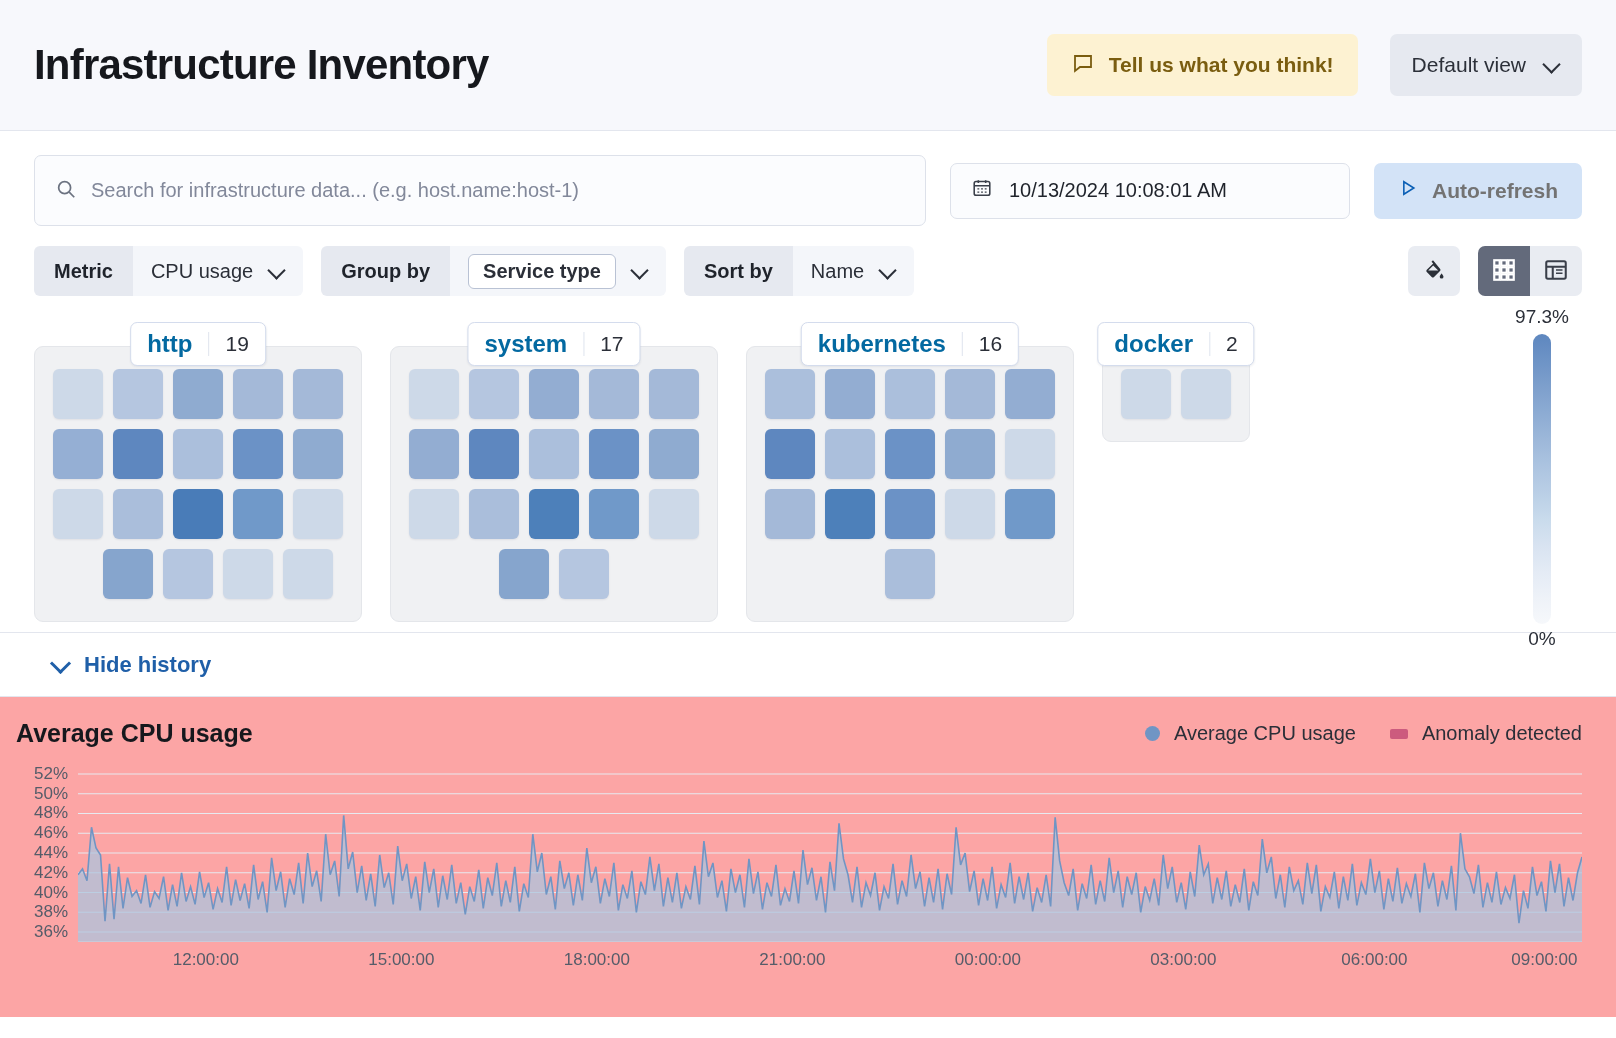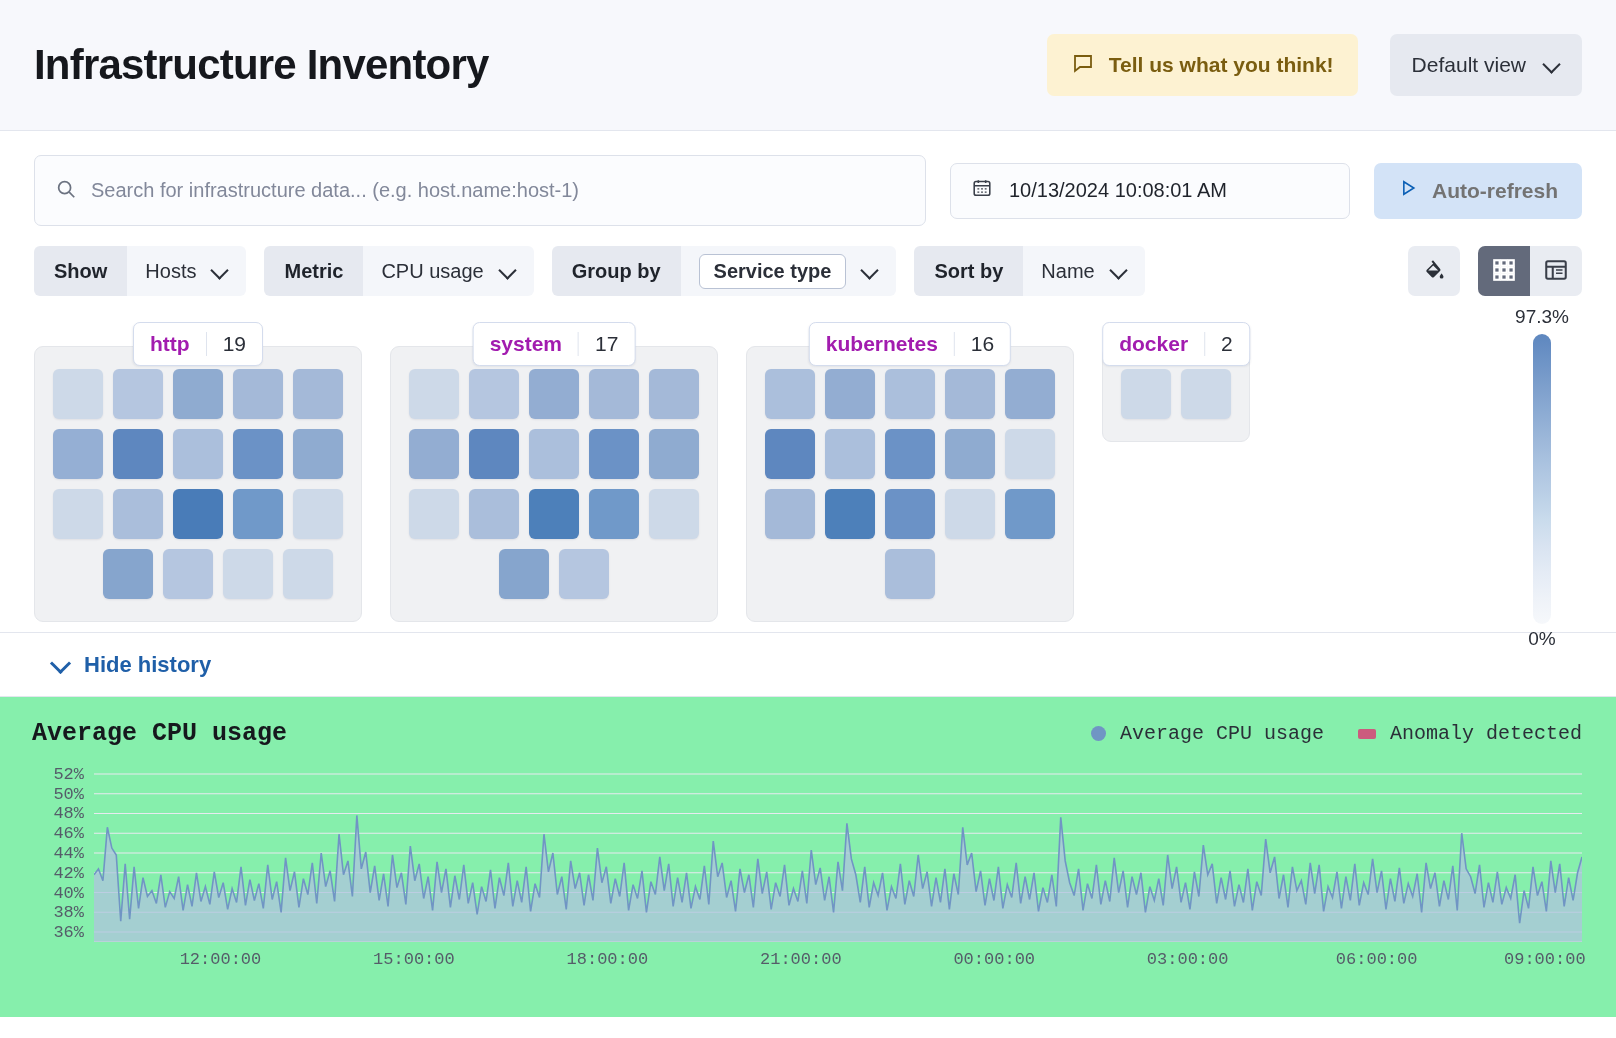--- a/index.html
+++ b/index.html
@@ -122,21 +122,21 @@
   .groups { display:flex; gap: 28px; align-items: flex-start; }
   .group { position: relative; padding-top: 24px; }
   .group-badge {
     position:absolute; top:0; left: 50%; transform: translateX(-50%);
     display:flex; align-items:center; z-index: 3;
     background:#fff; border:1px solid #d4dced; border-radius: 7px;
     height: 44px; box-shadow: 0 1px 2px rgba(20,30,60,.06);
     white-space: nowrap;
   }
   .group-badge .gname {
-    color:#a21caf; font-size: 21px; font-weight:700;
+    color:#0369a1; font-size: 24px; font-weight:700;
     padding: 0 16px;
   }
   .group-badge .gcount {
     color:#2b2f38; font-size: 21px;
     padding: 0 16px; border-left: 1px solid #dfe4ee;
   }
   .group-body {
     background:#f0f1f3; border: 1px solid #e4e6ea; border-radius: 9px;
     padding: 22px 18px; min-width: 130px;
   }
@@ -171,21 +171,21 @@
   }
   .chev-blue { width:18px; height:18px; position:relative; }
   .chev-blue::after {
     content:""; position:absolute; left:1px; top:0;
     width:12px; height:12px;
     border-right:3px solid #1f5fa8; border-bottom:3px solid #1f5fa8;
     transform: rotate(45deg);
   }
 
   
-  .chart-panel { padding: 22px 34px 0 32px; background:#86efac; height: 320px; font-family: Liberation Mono, monospace; }
+  .chart-panel { padding: 22px 34px 0 16px; background:#fca5a5; height: 320px; }
   .chart-head { display:flex; align-items:center; }
   .chart-title { font-size: 25px; font-weight:700; color:#16181d; }
   .chart-legend { margin-left:auto; display:flex; align-items:center; gap: 34px; }
   .lg-item { display:flex; align-items:center; gap: 14px; font-size: 20px; color:#2b2f38; }
   .lg-dot { width:15px; height:15px; border-radius:50%; background:#7095c4; }
   .lg-sq { width:18px; height:10px; border-radius:2px; background:#cc5b7e; }
   .chart-body { position:relative; margin-top: 16px; height: 210px; }
   .yaxis {
     position:absolute; left:0; top:0; width: 52px; height: 178px;
   }
@@ -253,27 +253,20 @@
         <span>
           <svg width="20" height="20" viewBox="0 0 24 24" fill="none" stroke="#0a5fb5" stroke-width="1.9">
             <path d="M7 4.5l12 7.5-12 7.5z"></path>
           </svg>
         </span>
         <span>Auto-refresh</span>
       </button>
     </div>
 
     <div class="filter-row">
-      <div class="fgroup">
-        <div class="flabel">Show</div>
-        <div class="fvalue">
-          <span>Hosts</span>
-          <span class="chev"></span>
-        </div>
-      </div>
 
       <div class="fgroup">
         <div class="flabel">Metric</div>
         <div class="fvalue">
           <span>CPU usage</span>
           <span class="chev"></span>
         </div>
       </div>
 
       <div class="fgroup">

